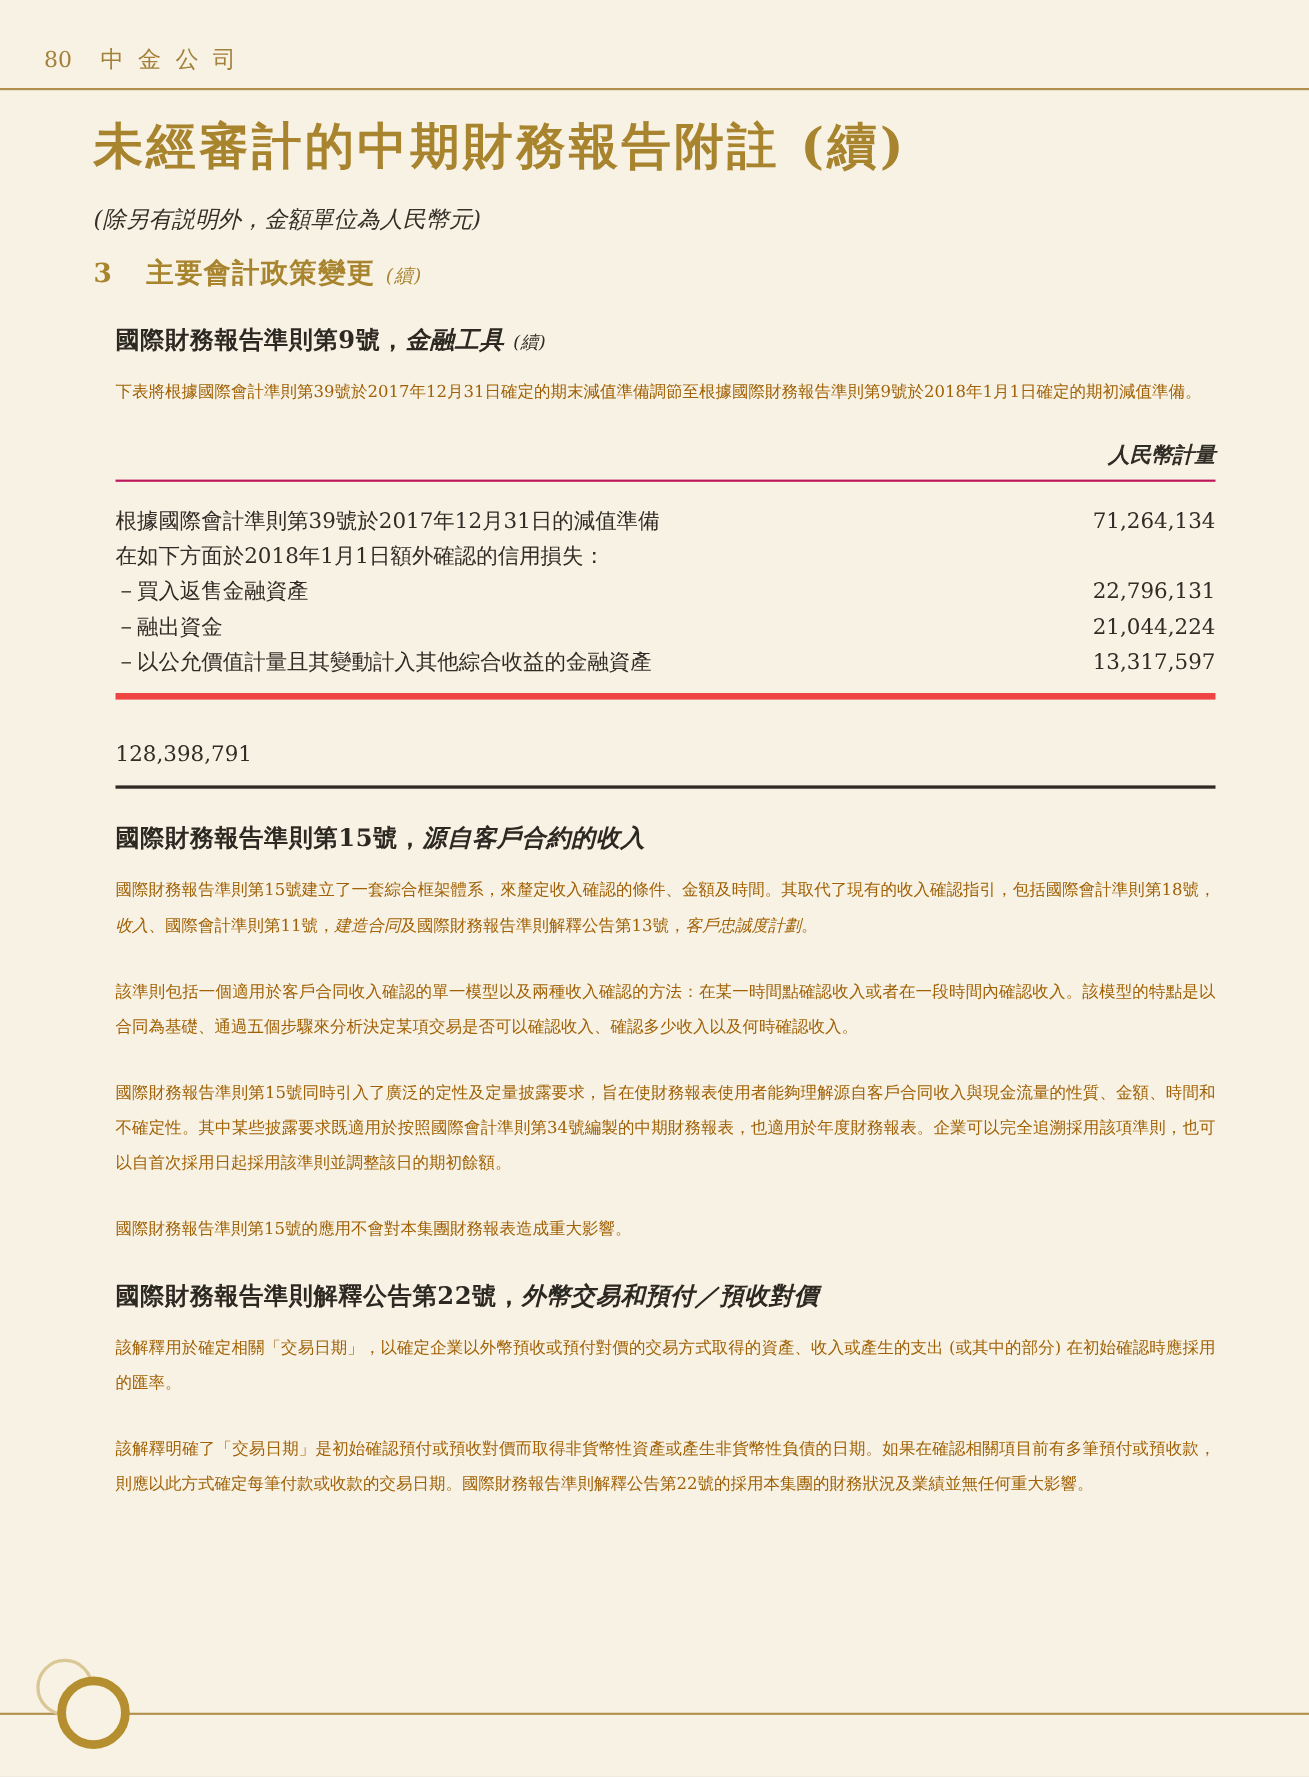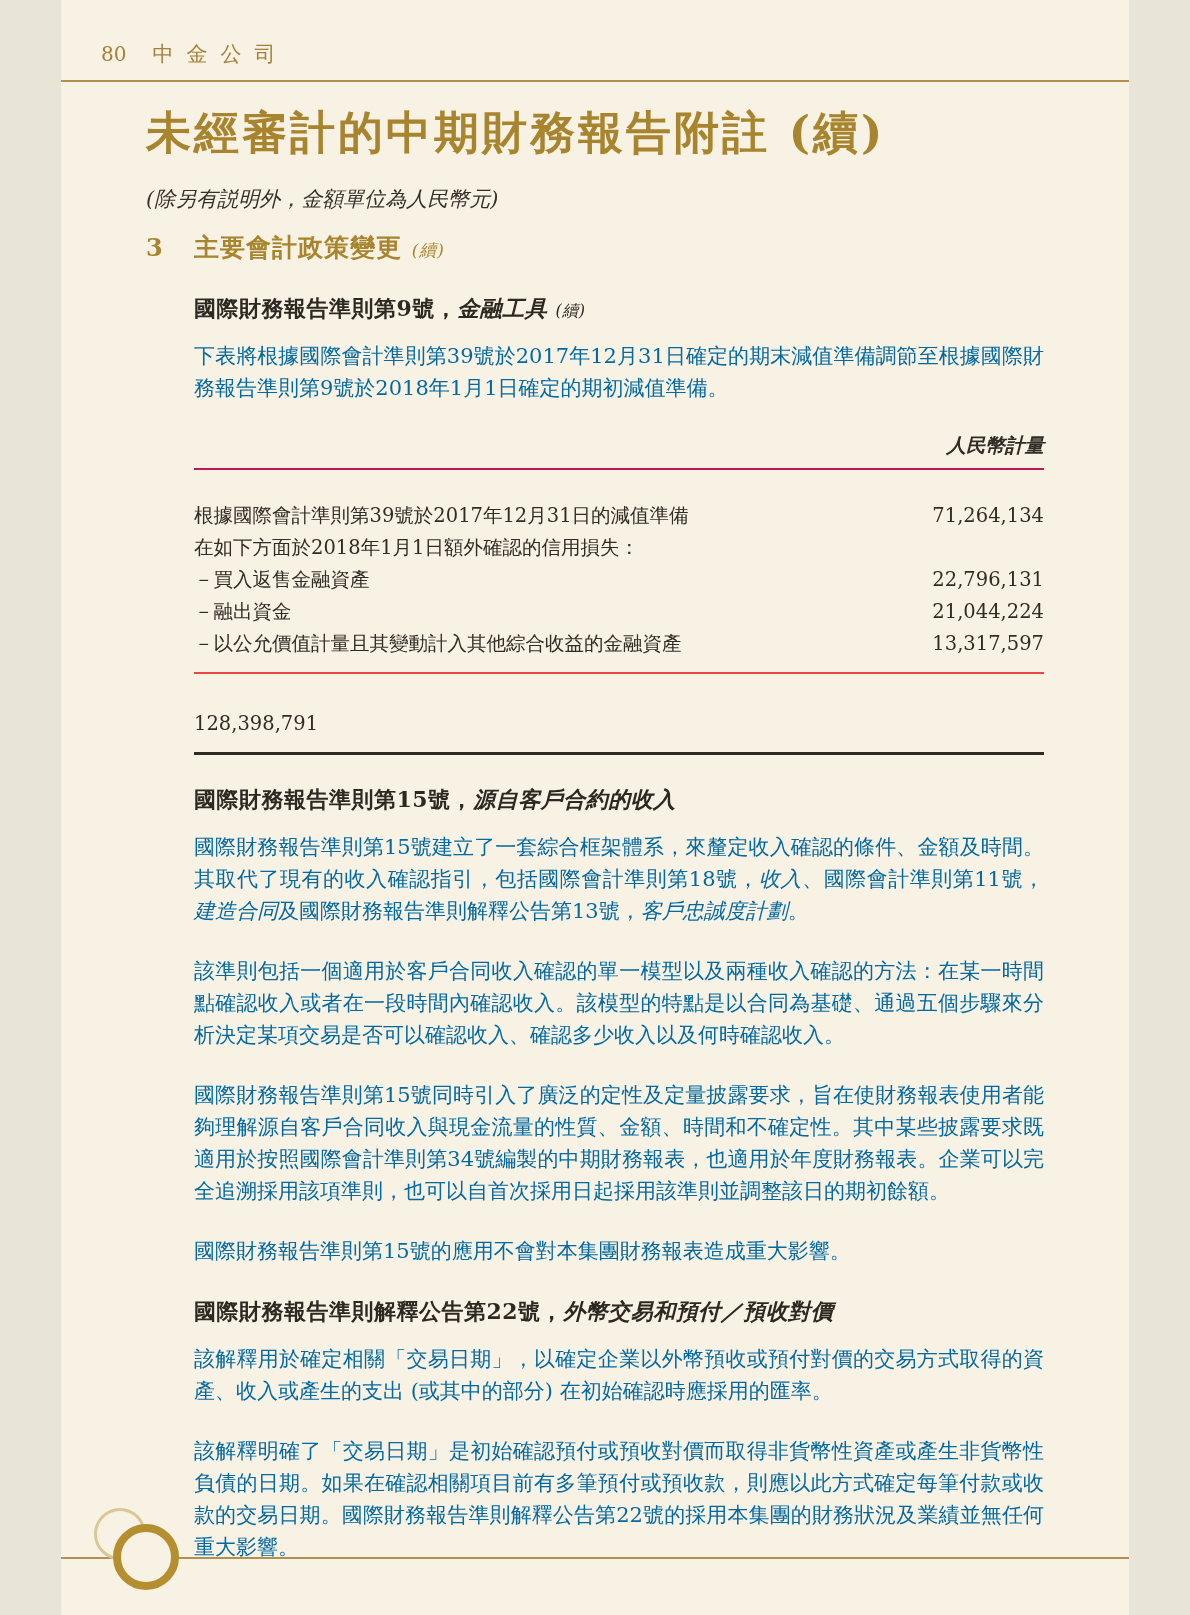--- a/index.html
+++ b/index.html
@@ -1,18 +1,18 @@
 <!DOCTYPE html>
 <html lang="zh-Hant"><head>
 <meta charset="utf-8">
 <style>
   html,body{margin:0;padding:0;background:#e9e4d8;}
   .page{
     position:relative;
-    width:1068px;height:1615px;
+    width:1190px;height:1615px;
     margin:0 auto;
     background:#f8f2e4;
     font-family:"DejaVu Serif","Liberation Serif",serif;
     color:#302c26;
     overflow:hidden;
   }
   
   .header{
     display:flex;align-items:baseline;
     padding:40px 0 12px 40px;
@@ -34,41 +34,41 @@
   }
   .section-head{display:flex;margin-top:18px;align-items:baseline;}
   .sec-num{
     width:48px;flex:0 0 48px;
     font-size:24px;font-weight:700;color:#a8842e;
   }
   .sec-title{
     margin:0;font-size:25px;font-weight:700;color:#a8842e;letter-spacing:1px;
   }
   .cont{font-size:17px;font-style:italic;font-weight:400;}
-  .indent{margin-left:48px;}
+  .indent{margin-left:20px;}
   .sub-head{
     margin:30px 0 0 0;
     font-size:22px;font-weight:700;color:#2c2822;letter-spacing:.5px;
   }
   .sub-head .it{font-style:italic;}
   .cont-dark{font-size:16px;font-style:italic;font-weight:400;}
   .body-p{
     margin:28px 0 0 0;
-    font-size:21px;line-height:32px;
-    text-align:justify;color:#0369a1;
+    font-size:15px;line-height:32px;
+    text-align:justify;color:#a16207;
   }
   .body-p .it{font-style:italic;}
   .first-p{margin-top:16px;}
   
   .fin-table{margin-top:28px;font-size:19.5px;}
   .col-header{
     text-align:right;font-weight:700;font-style:italic;
     padding-bottom:9px;border-bottom:2px solid #be185d;
   }
-  .t-rows{padding:30px 0 12px 0;border-bottom:2px solid #ef4444;}
+  .t-rows{padding:20px 0 12px 0;border-bottom:6px solid #ef4444;}
   .t-row{display:flex;justify-content:space-between;line-height:32px;}
   .t-label{text-align:left;}
   .t-value{text-align:right;white-space:nowrap;}
   .t-total{
     display:flex;justify-content:space-between;
     padding:34px 0 12px 0;line-height:32px;
     border-bottom:3px solid #2e2a24;
   }
   
   .deco-line{

